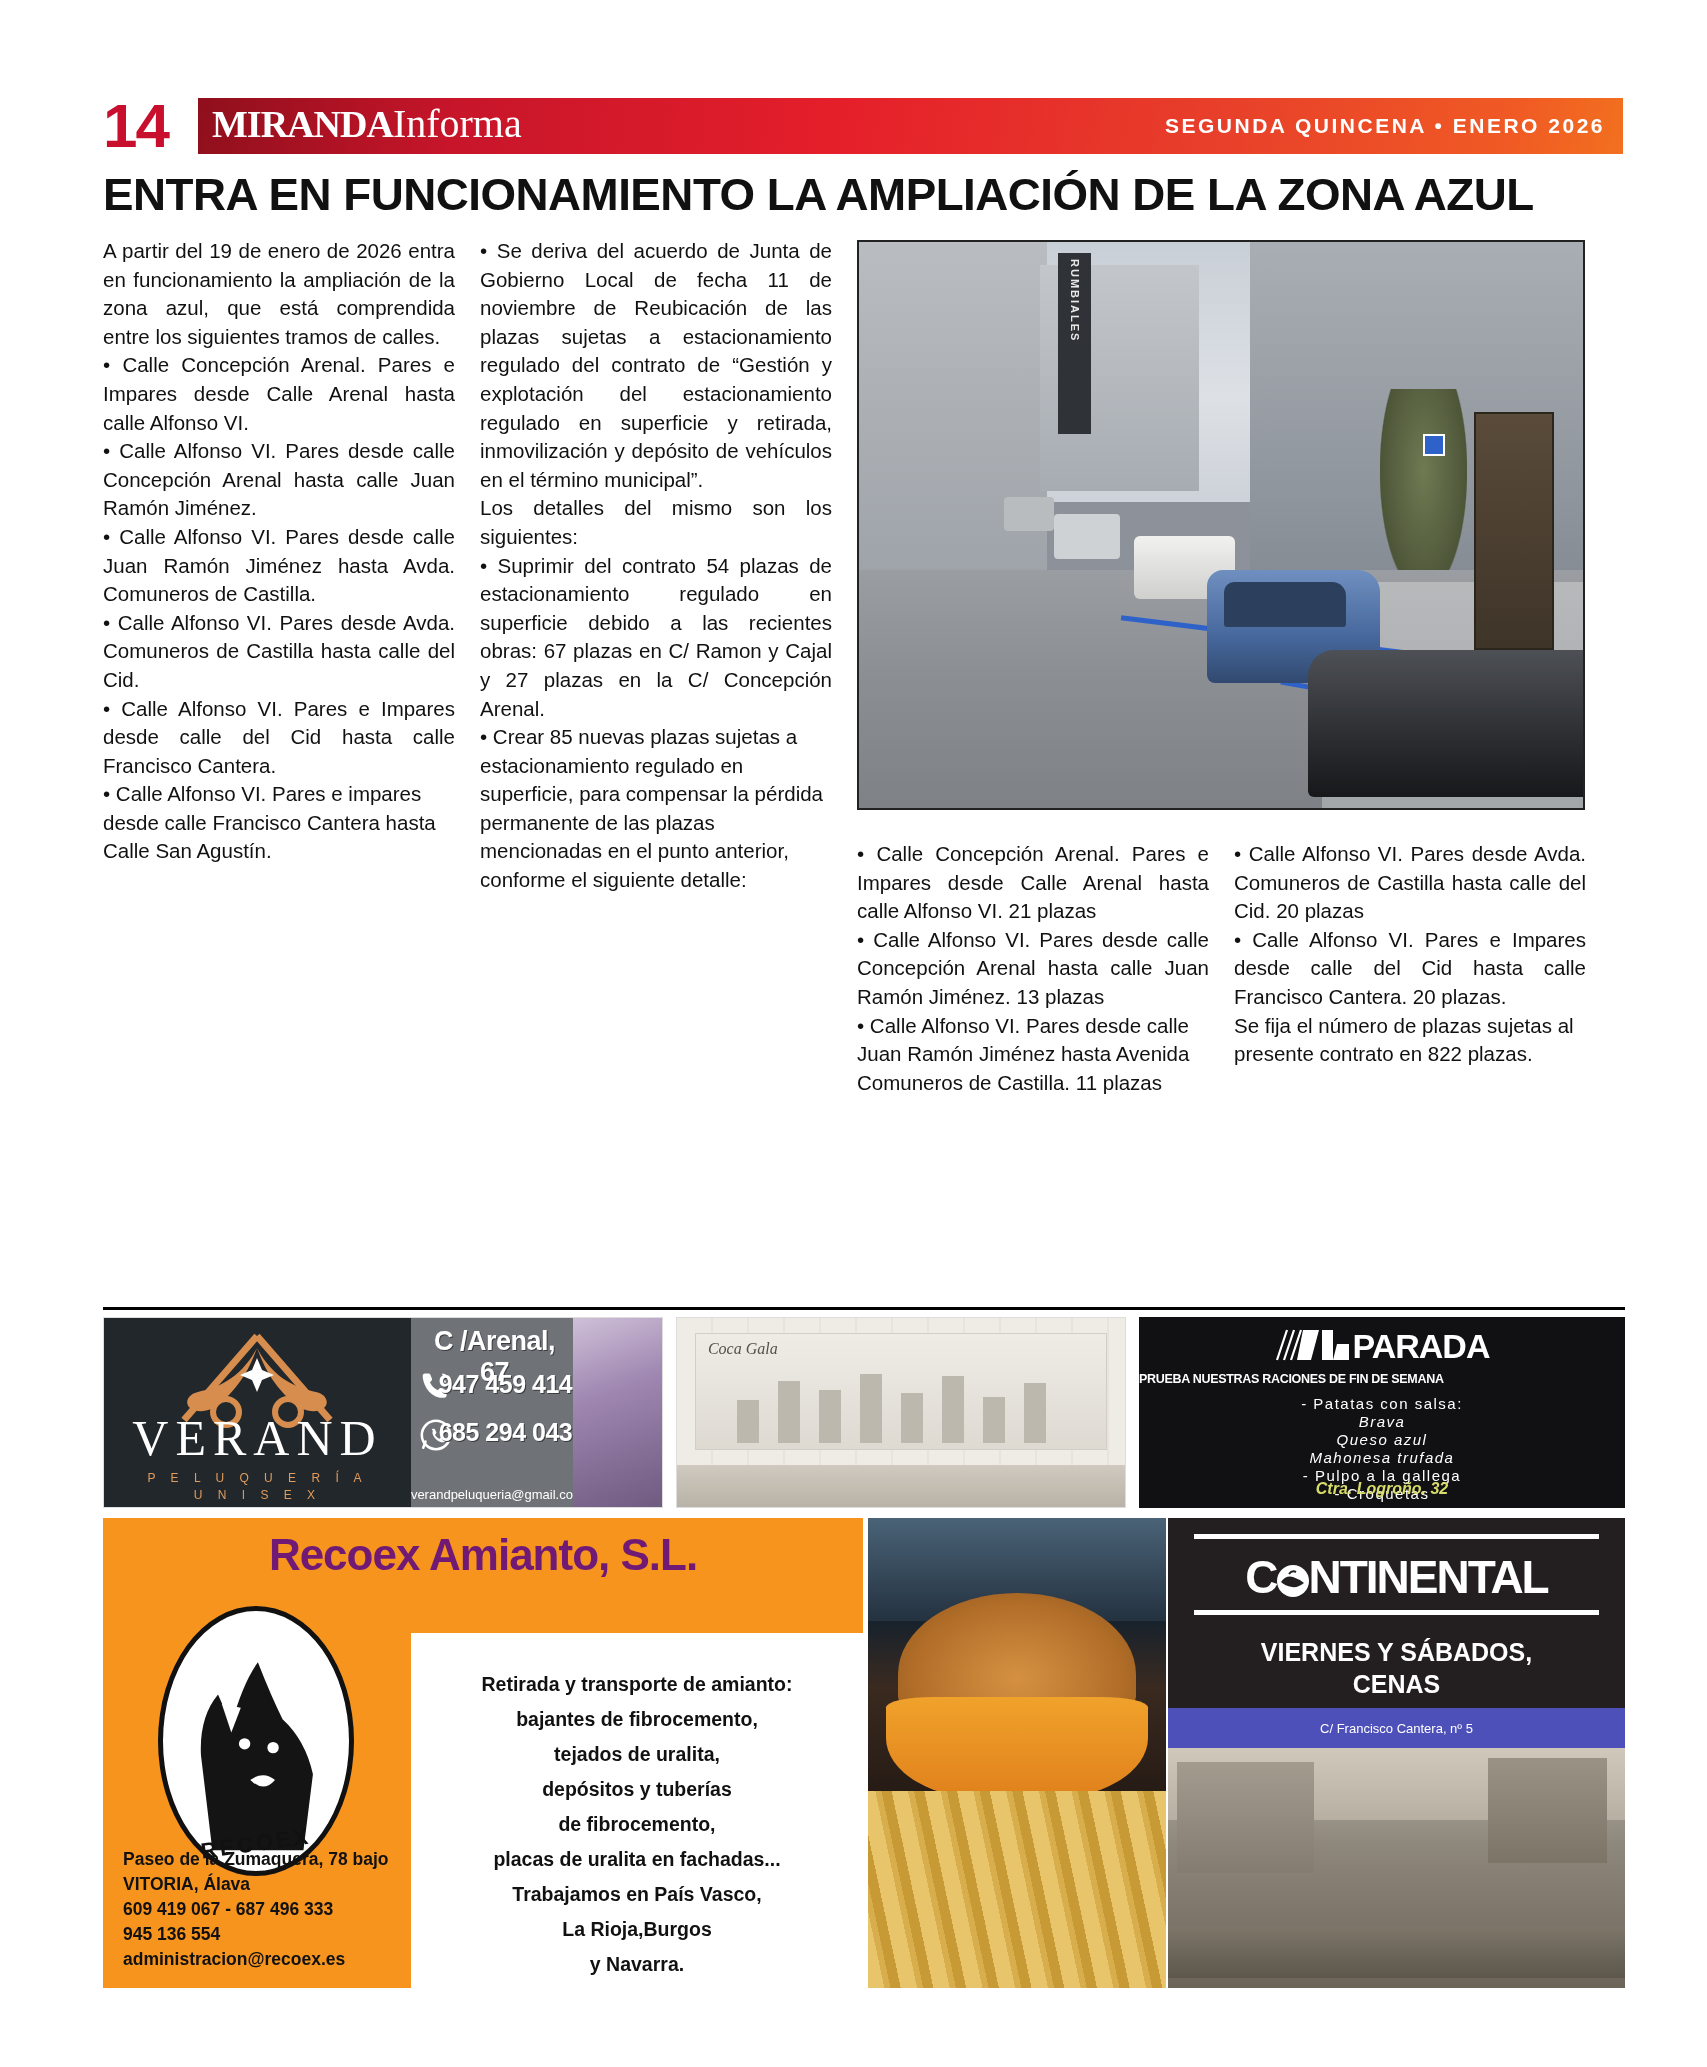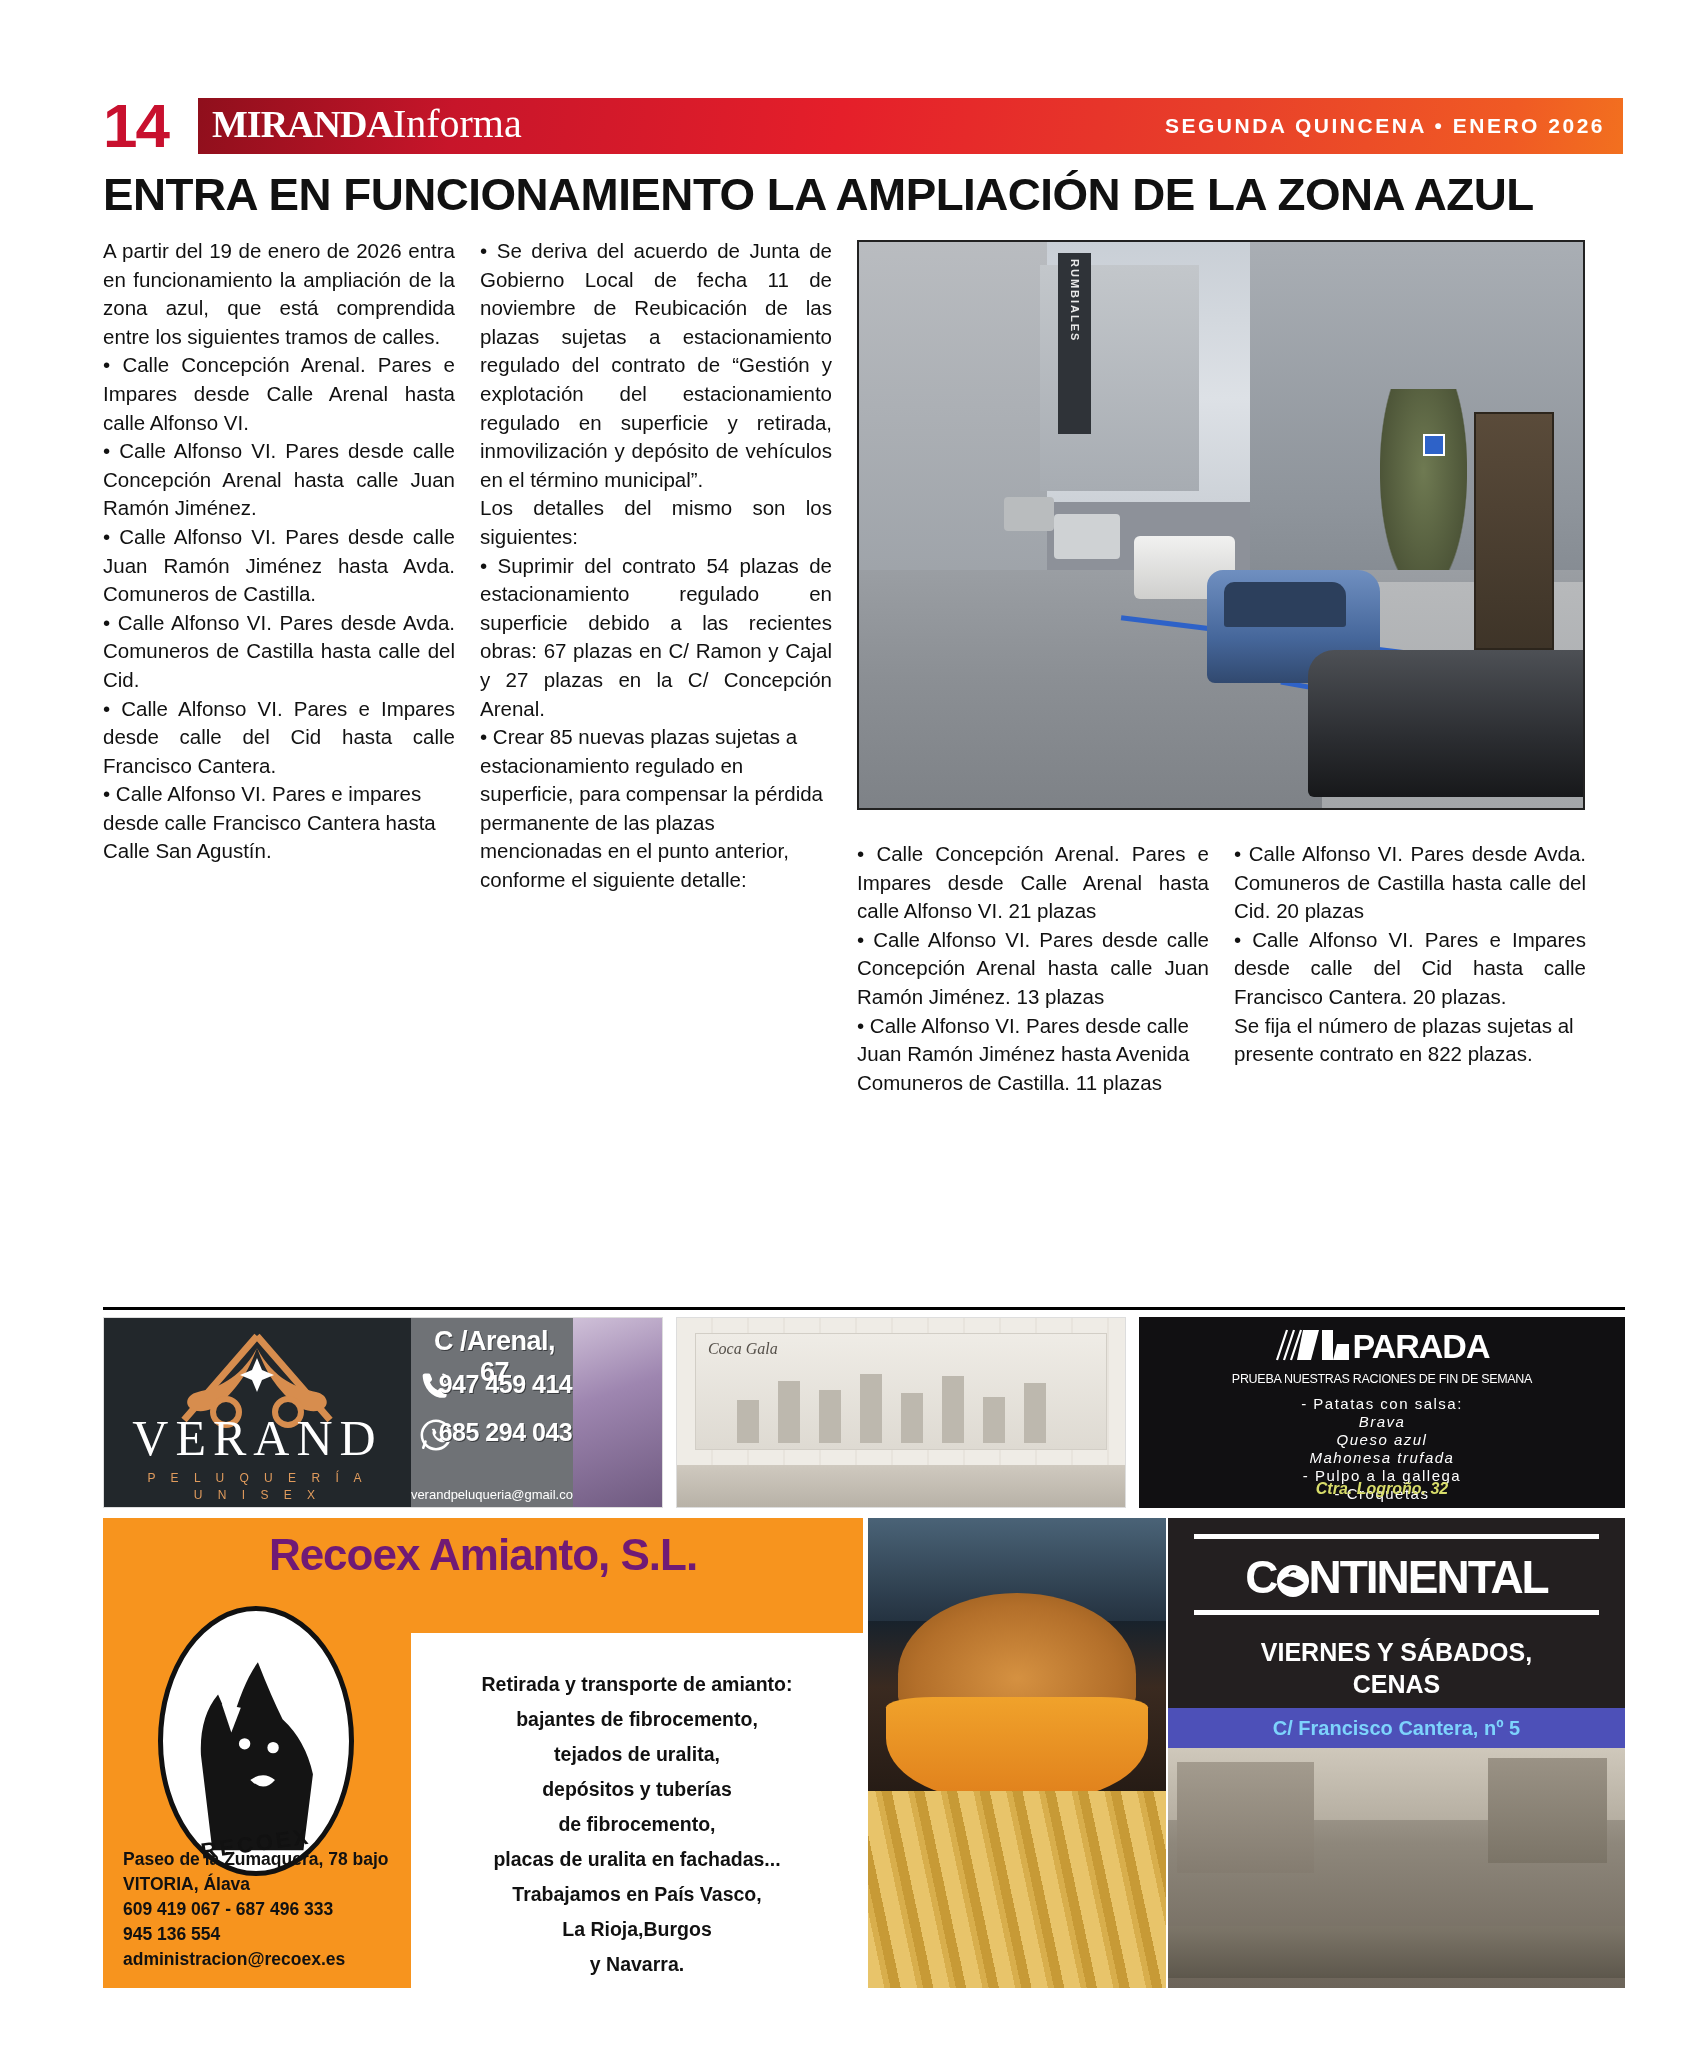--- a/index.html
+++ b/index.html
@@ -155,22 +155,22 @@
   .cc-title { position:absolute; left:12px; top:6px; font-family:"Liberation Serif", serif;
               font-style:italic; font-size:16px; color:#55504a; }
   .cc-floor { position:absolute; left:0; bottom:0; width:100%; height:22%;
               background: linear-gradient(180deg,#cfc9bf 0%, #b8b2a7 100%); }
 
   
   #ad-parada { left:1131px; top:1317px; width:486px; height:191px; background:#111012; }
   .lp-logo { position:absolute; left:0; width:100%; top:10px; text-align:center; color:#fff;
              font-weight:bold; font-size:34px; letter-spacing:-1px; }
   .lp-bars { display:inline-block; vertical-align:-4px; margin-right:4px; }
-  .lp-sub { position:absolute; left:0; width:100%; top:55px; text-align:center; color:#fff;
-            font-weight:normal; font-size:12.5px; letter-spacing:-0.3px; }
+  .lp-sub { position:absolute; left:0; width:100%; top:55px; color:#fff;
+            font-weight:bold; font-size:12.5px; letter-spacing:-0.3px; }
   .lp-line { position:absolute; left:0; width:100%; text-align:center; color:#fff;
              font-size:15px; letter-spacing:1.5px; }
   .lp-it { font-style:italic; }
   .lp-addr { position:absolute; left:0; width:100%; bottom:10px; text-align:center;
              color:#d8dd6a; font-style:italic; font-weight:bold; font-size:16px; }
 
   
   #ad-recoex { left:95px; top:1518px; width:760px; height:470px; background:#f7941e; }
   .rx-title { position:absolute; left:0; width:100%; top:12px; text-align:center; color:#701a75;
               font-weight:bold; font-size:44px; letter-spacing:-1px; }
@@ -202,21 +202,21 @@
   
   #ad-cont { left:1160px; top:1518px; width:457px; height:470px; background:#fff; }
   .ct-black { position:absolute; left:0; top:0; width:100%; height:190px; background:#231f20; }
   .ct-rule { position:absolute; left:26px; width:405px; height:5px; background:#fff; }
   .ct-logo { position:absolute; left:0; width:100%; top:32px; text-align:center; color:#fff;
              font-weight:bold; font-size:46px; letter-spacing:-2px; }
   .ct-sub { position:absolute; left:0; width:100%; top:118px; text-align:center; color:#fff;
             font-weight:bold; font-size:25px; line-height:32px; }
   .ct-band { position:absolute; left:0; top:190px; width:100%; height:40px; background:#4d50b8;
              display:flex; align-items:center; justify-content:center; }
-  .ct-band span { color:#7dd3fc; font-size:20px;font-weight:bold; }
+  .ct-band span { color:#ffffff; font-size:13px; }
   .ct-photo { position:absolute; left:0; top:230px; width:100%; height:240px;
              background: linear-gradient(180deg,#b9b2a6 0%, #8e877b 40%, #6c6459 100%); }
   .ct-sky2 { position:absolute; left:0; top:0; width:100%; height:30%;
              background: linear-gradient(180deg,#cfc8bb 0%, #b6afa2 100%); }
   .ct-bldg { position:absolute; left:2%; top:6%; width:30%; height:46%;
              background: linear-gradient(180deg,#a39b8e 0%, #847c70 100%); }
   .ct-bldg2 { position:absolute; right:4%; top:4%; width:26%; height:44%;
              background: linear-gradient(180deg,#9a9285 0%, #7b7467 100%); }
   .ct-umb { position:absolute; bottom:18%; width:18%; height:8%; background:#8d867a;
              border-radius:50% 50% 0 0; }

